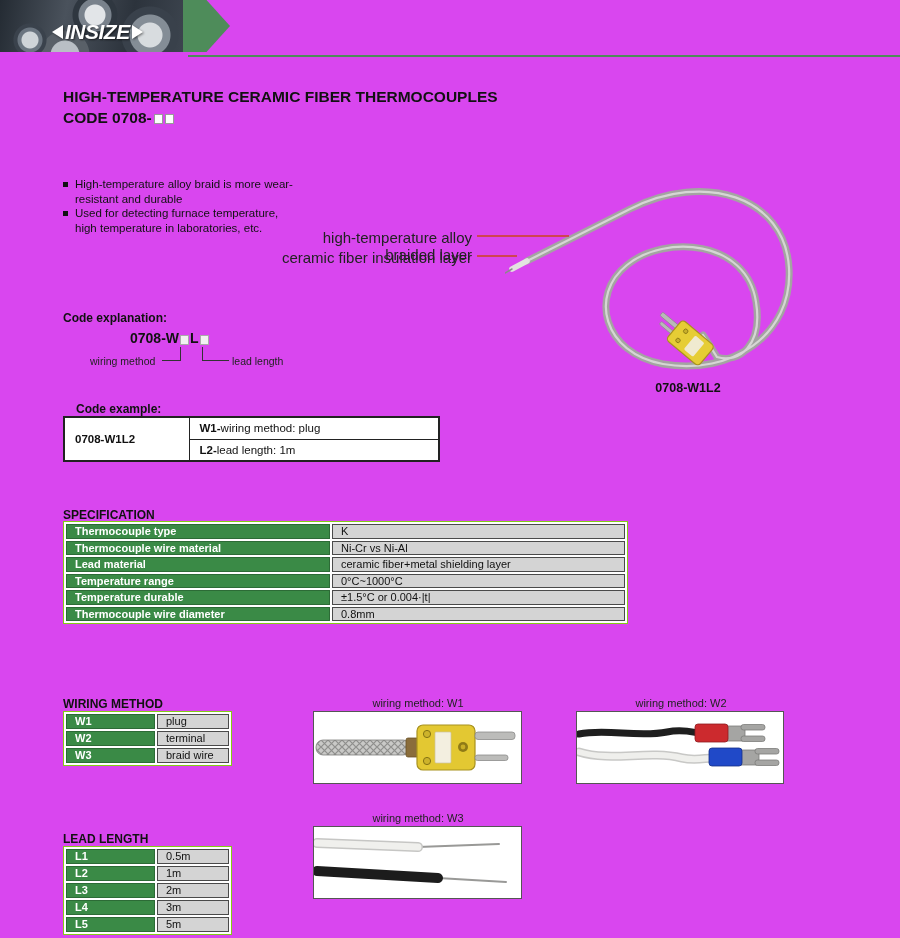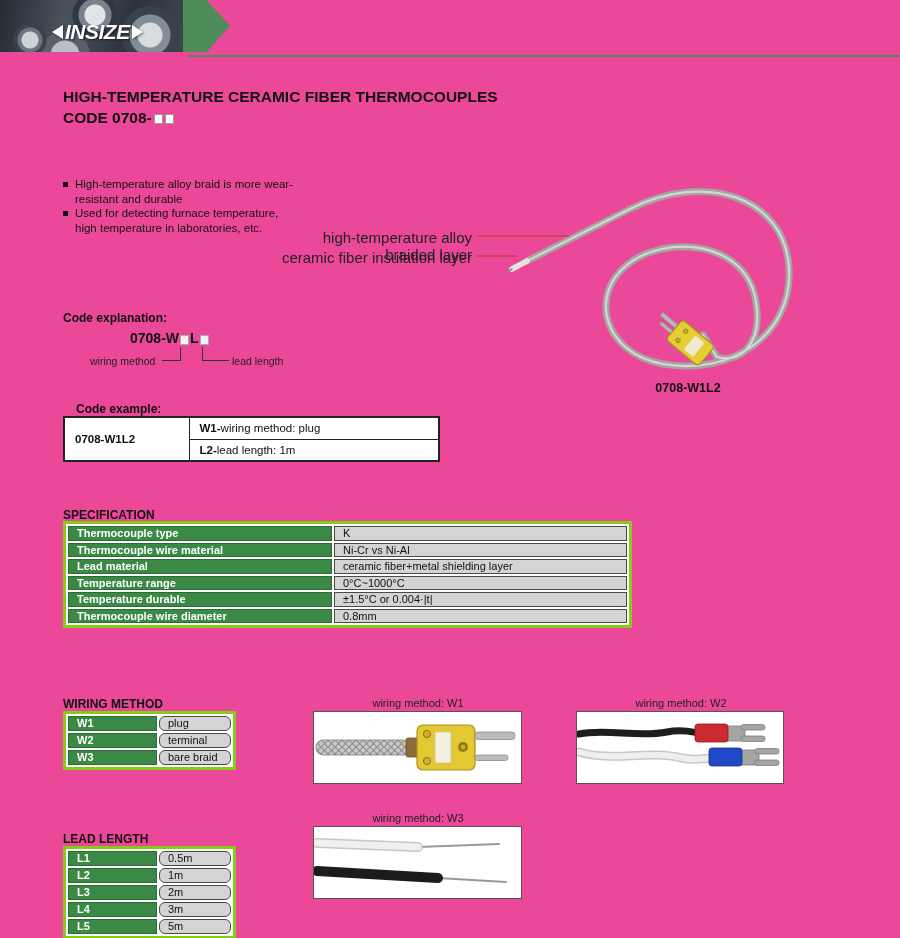--- a/index.html
+++ b/index.html
@@ -1,18 +1,18 @@
 <!DOCTYPE html>
 <html><head>
 <meta charset="utf-8">
 <style>
   * { margin:0; padding:0; box-sizing:border-box; }
   html,body { background:#fff; }
   body { font-family:"Liberation Sans", sans-serif; color:#1a1a1a; }
-  .page { position:relative; width:900px; height:938px; background:#ec4899; overflow:hidden; }
+  .page { position:relative; width:900px; height:938px; background:#d946ef; overflow:hidden; }
 
   
   .hdr-photo { position:absolute; left:0; top:0; width:185px; height:52px;
     background:
       radial-gradient(circle at 30px 40px, #cfd4d8 0 8px, #6b7580 9px 12px, #3a424c 13px 16px, transparent 17px),
       radial-gradient(circle at 95px 15px, #e2e5e8 0 10px, #79828c 11px 16px, #2f3740 17px 22px, transparent 23px),
       radial-gradient(circle at 150px 35px, #d8dcdf 0 12px, #848d96 13px 20px, #39414b 21px 28px, transparent 29px),
       radial-gradient(circle at 65px 55px, #b9bfc5 0 14px, #596068 15px 24px, transparent 25px),
       linear-gradient(100deg, #242b33 0%, #4a525c 35%, #2c333c 70%, #3d454f 100%);
   }
@@ -54,31 +54,31 @@
 
   
   .ce-table { position:absolute; left:63px; top:416px; border-collapse:collapse; }
   .ce-table td { border:1px solid #222; font-size:11.5px; color:#111; height:22px; padding:0 10px; background:#fff; }
   .ce-table { border:2px solid #222; }
   .ce-code { width:125px; font-weight:bold; font-size:12px; }
   .ce-val { width:250px; }
   .b { font-weight:bold; }
 
   
-  .gtable { border-collapse:separate; border-spacing:2px; background:#fff; border:3px solid #84cc16; }
+  .gtable { border-collapse:separate; border-spacing:2px; background:#fff; border:1px solid #84cc16; }
   .gtable td { border:1px solid #4a4a4a; line-height:12.5px; font-size:11px; padding:0 8px; }
   .gtable td.g { background:#3a8a46; color:#fff; font-weight:bold; border-color:#2c6b36; }
   .gtable td.y { background:#d4d4d4; color:#111; }
   .spec-table { position:absolute; left:63px; top:521px; }
   .spec-table td.g { width:264px; }
   .spec-table td.y { width:293px; }
   .wm-table { position:absolute; left:63px; top:711px; }
   .ll-table { position:absolute; left:63px; top:846px; }
   .wm-table td.g, .ll-table td.g { width:89px; }
-  .wm-table td.y, .ll-table td.y { width:72px;border-radius:6px; }
+  .wm-table td.y, .ll-table td.y { width:72px; }
   .wm-table td, .ll-table td { line-height:13px; }
 
   
   .figcap { position:absolute; font-size:11px; color:#222; text-align:center; width:210px; }
   .figbox { position:absolute; width:209px; height:73px; border:1px solid #555; background:#fff; }
   .figbox svg { display:block; }
   .prod-svg { position:absolute; left:505px; top:183px; }
 </style>
 </head>
 <body>
@@ -200,21 +200,21 @@
         <tr>
           <td class="g">W1</td>
           <td class="y">plug</td>
         </tr>
     <tr>
           <td class="g">W2</td>
           <td class="y">terminal</td>
         </tr>
     <tr>
           <td class="g">W3</td>
-          <td class="y">bare braid</td>
+          <td class="y">braid wire</td>
         </tr>
   </tbody>
     </table>
 
   <div class="figcap" style="left:313px; top:697px;">wiring method: W1</div>
   <div class="figbox" style="left:313px; top:711px;">
     <svg width="207" height="71" viewBox="0 0 207 71">
       <defs>
         <pattern id="braid" width="7" height="14" patternUnits="userSpaceOnUse">
           <rect width="7" height="14" fill="#c9c9c7"></rect>

